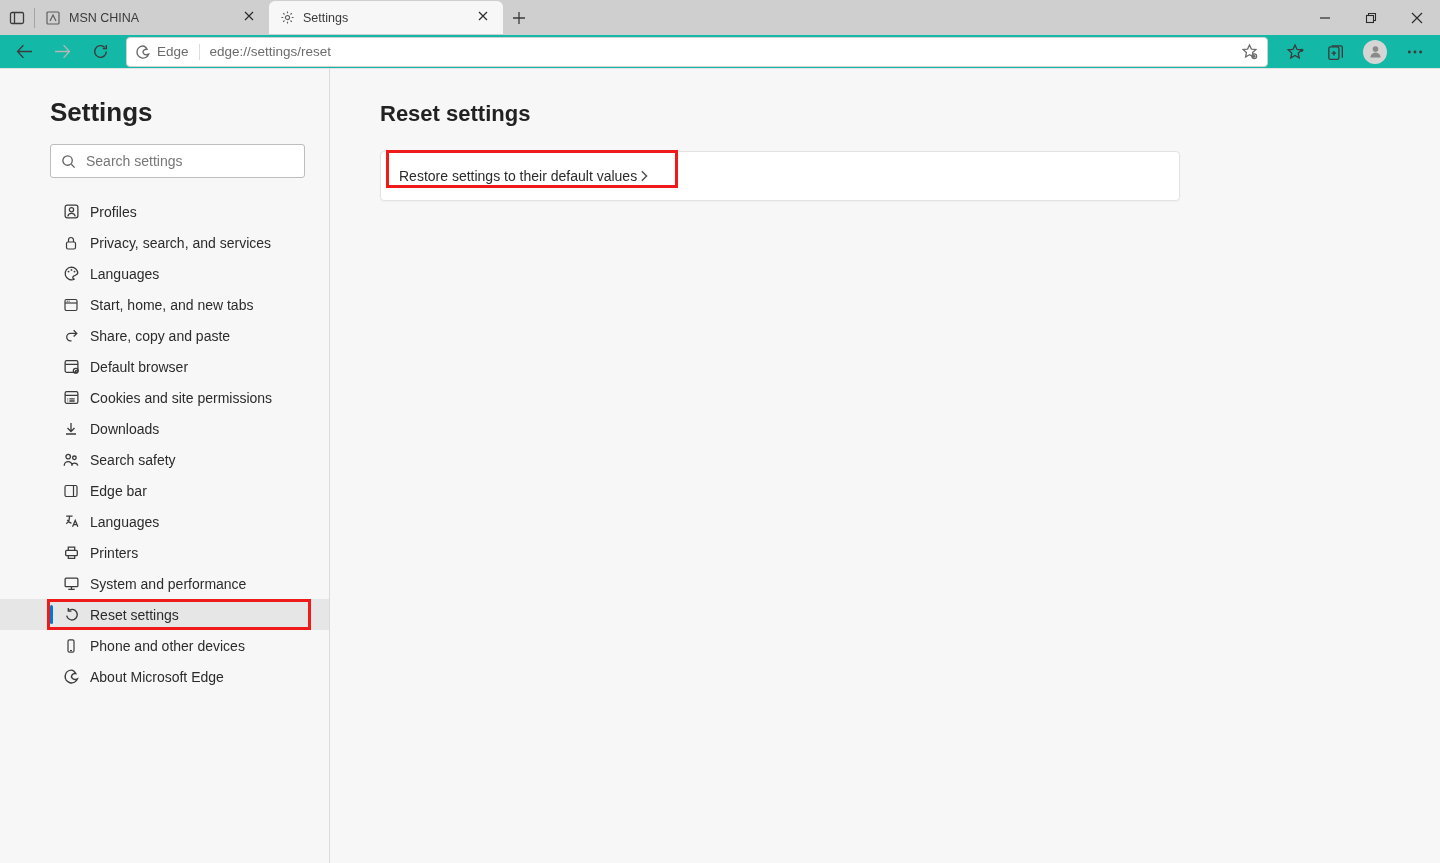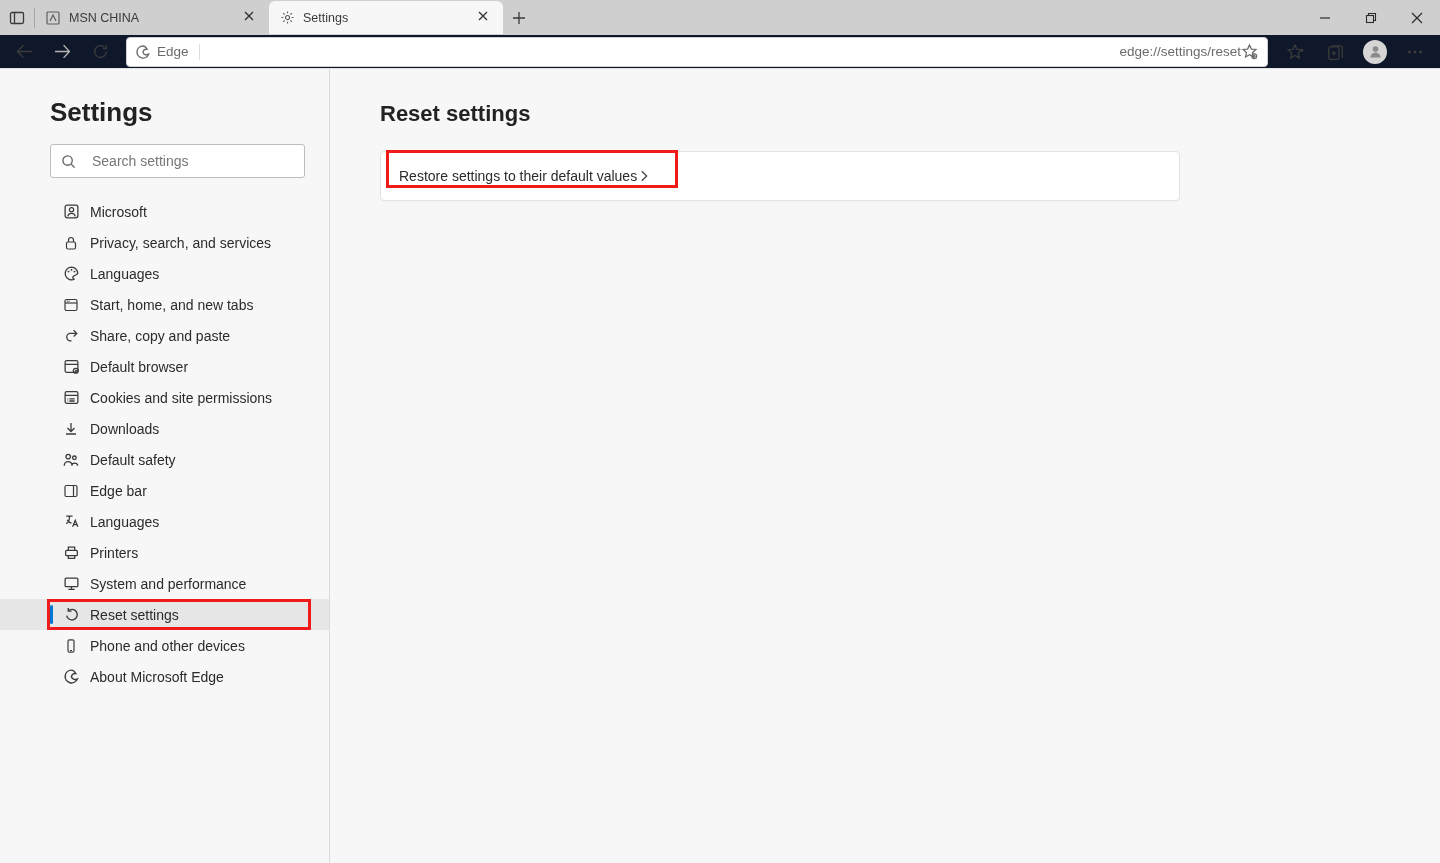--- a/index.html
+++ b/index.html
@@ -33,26 +33,25 @@
   .tab .favicon { width: 16px; height: 16px; display: inline-flex; align-items: center; justify-content: center; color: #5e5e5e; }
   .tab .title { flex: 1; white-space: nowrap; overflow: hidden; text-overflow: ellipsis; }
   .tab .close { width: 16px; height: 16px; color: #2b2b2b; }
   .newtab-btn { width: 32px; height: 33px; display: flex; align-items: center; justify-content: center; color: #3b3b3b; }
   .window-controls { margin-left: auto; display: flex; height: 35px; }
   .win-btn { width: 46px; display: flex; align-items: center; justify-content: center; color: #2b2b2b; }
 
   
   .toolbar {
     height: 34px;
-    background: #0f172a;
+    background: #14b8a6;
     display: flex; align-items: center;
     padding: 0 6px;
     gap: 2px;
     border-bottom: 1px solid #e1e1e1;
-    text-align: right;
   }
   .nav-btn { width: 36px; height: 30px; display: flex; align-items: center; justify-content: center; color: #3b3b3b; border-radius: 4px; }
   .nav-btn.disabled { color: #b5b5b5; }
   .omnibox {
     flex: 1; height: 30px; background: #ffffff;
     border: 1px solid #d0d0d0; border-radius: 4px;
     display: flex; align-items: center; padding: 0 8px;
     color: #3b3b3b; font-size: 13.5px;
     margin: 0 6px;
   }
@@ -73,21 +72,21 @@
   .content { display: flex; height: calc(863px - 35px - 34px); background: #f7f7f7; }
   .sidebar {
     width: 330px; flex-shrink: 0;
     border-right: 1px solid #dadada;
     padding-top: 28px;
   }
   .sidebar h1 { font-size: 26px; font-weight: 600; color: #222; padding: 0 50px 16px 50px; }
   .search-wrap { padding: 0 24px 14px 50px; }
   .search-box {
     height: 34px; border: 1px solid #bdbdbd; background: #fff; border-radius: 3px;
-    display: flex; align-items: center; padding: 0 10px; gap: 16px;
+    display: flex; align-items: center; padding: 0 10px; gap: 10px;
   }
   .search-box input { border: none; outline: none; flex: 1; font-size: 14px; color: #333; background: transparent; }
   .search-box input::placeholder { color: #767676; }
   .nav-list { list-style: none; padding: 4px 0; }
   .nav-item {
     height: 31px; display: flex; align-items: center; gap: 14px;
     padding: 0 0 0 62px; font-size: 14px; color: #2b2b2b;
     position: relative; cursor: default;
   }
   .nav-item .ic { position: absolute; left: 62px; width: 18px; height: 18px; display: flex; align-items: center; justify-content: center; color: #3b3b3b; }
@@ -265,21 +264,21 @@
     </div>
     <ul class="nav-list" id="nav-list">
         <li class="nav-item">
           <span class="ic">
             <svg width="17" height="17" viewBox="0 0 16 16" fill="none" stroke="currentColor" stroke-width="1.2">
               <rect x="2" y="2" width="12" height="12" rx="2"></rect>
               <circle cx="8" cy="6.3" r="2"></circle>
               <path d="M4.5 12.5a3.6 3.6 0 0 1 7 0"></path>
             </svg>
           </span>
-          <span class="lbl">Microsoft</span>
+          <span class="lbl">Profiles</span>
         </li>
         <li class="nav-item">
           <span class="ic">
             <svg width="16" height="16" viewBox="0 0 16 16" fill="none" stroke="currentColor" stroke-width="1.2">
               <rect x="3.5" y="7" width="9" height="7" rx="1.5"></rect>
               <path d="M5.5 7V5a2.5 2.5 0 0 1 5 0v2"></path>
             </svg>
           </span>
           <span class="lbl">Privacy, search, and services</span>
         </li>
@@ -345,21 +344,21 @@
           <span class="lbl">Downloads</span>
         </li>
         <li class="nav-item">
           <span class="ic">
             <svg width="18" height="18" viewBox="0 0 16 16" fill="none" stroke="currentColor" stroke-width="1.2">
               <circle cx="5.5" cy="5" r="2"></circle>
               <circle cx="11" cy="6" r="1.6"></circle>
               <path d="M2 13a3.5 3.5 0 0 1 7 0M8.5 13a2.8 2.8 0 0 1 5.5 0"></path>
             </svg>
           </span>
-          <span class="lbl">Default safety</span>
+          <span class="lbl">Search safety</span>
         </li>
         <li class="nav-item">
           <span class="ic">
             <svg width="16" height="16" viewBox="0 0 16 16" fill="none" stroke="currentColor" stroke-width="1.2">
               <rect x="2" y="2.5" width="12" height="11" rx="1.5"></rect>
               <line x1="10.5" y1="2.5" x2="10.5" y2="13.5"></line>
             </svg>
           </span>
           <span class="lbl">Edge bar</span>
         </li>

